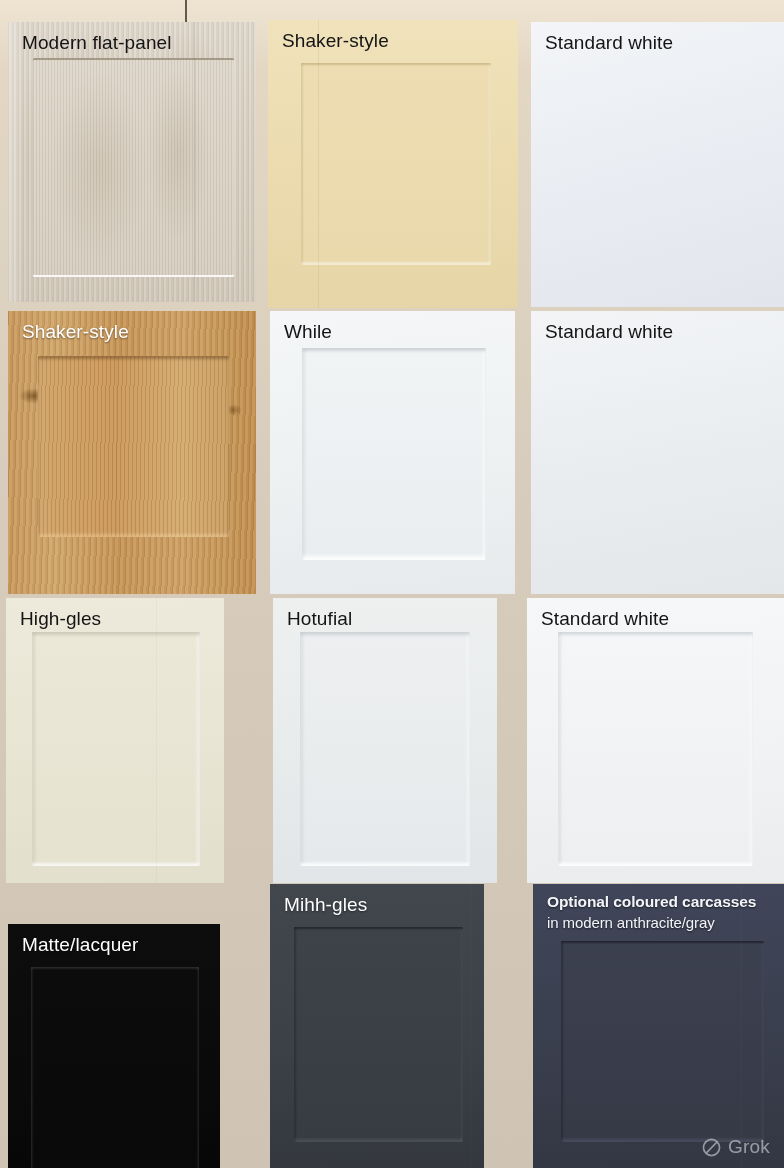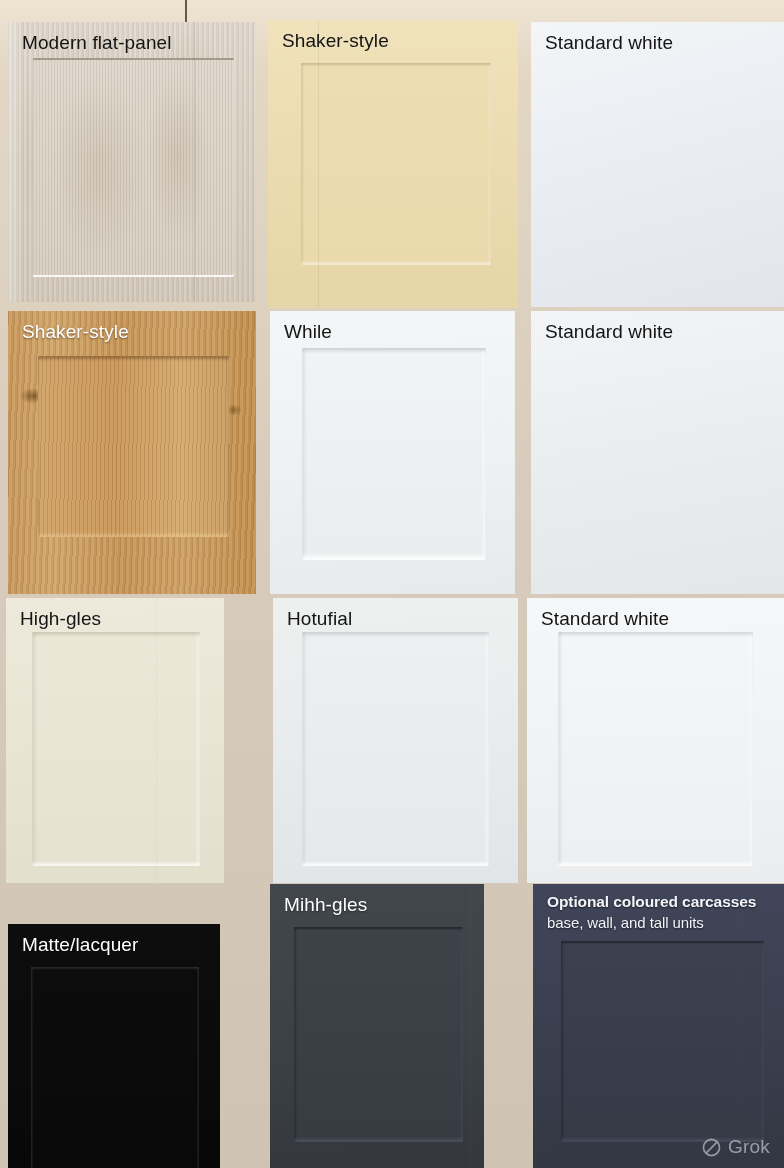--- a/index.html
+++ b/index.html
@@ -219,21 +219,21 @@
   </div>
 
   <div class="cell" id="c7" style="left:6px;top:598px;width:218px;height:285px;">
     <div class="door">
       <div class="inner"></div>
       <div class="stile" style="left:150px;opacity:.25;"></div>
     </div>
     <div class="label dark">High-gles</div>
   </div>
 
-  <div class="cell" id="c8" style="left:273px;top:598px;width:245px;height:285px;">
+  <div class="cell" id="c8" style="left:273px;top:598px;width:224px;height:285px;">
     <div class="door">
       <div class="inner"></div>
     </div>
     <div class="label dark">Hotufial</div>
   </div>
 
   <div class="cell" id="c9" style="left:527px;top:598px;width:257px;height:285px;">
     <div class="door">
       <div class="inner"></div>
     </div>
@@ -256,21 +256,21 @@
     <div class="label light">Mihh-gles</div>
   </div>
 
   <div class="cell" id="c12" style="left:533px;top:884px;width:257px;height:284px;">
     <div class="door">
       <div class="inner"></div>
       <div class="stile" style="left:208px;opacity:.4;background:rgba(255,255,255,.06);"></div>
     </div>
     <div class="annot">
       <div class="l1">Optional coloured carcasses</div>
-      <div class="l3">base, wall, and tall units</div>
+      <div class="l2">in modern anthracite/gray</div>
     </div>
   </div>
 
   <div class="grok">
     <span>
       <svg width="21" height="21" viewBox="0 0 24 24" aria-hidden="true">
         <circle cx="12" cy="12" r="9.2" fill="none" stroke="#e8eaee" stroke-width="1.9"></circle>
         <line x1="6.2" y1="18.2" x2="18.0" y2="6.0" stroke="#e8eaee" stroke-width="1.9" stroke-linecap="round"></line>
       </svg>
     </span>

